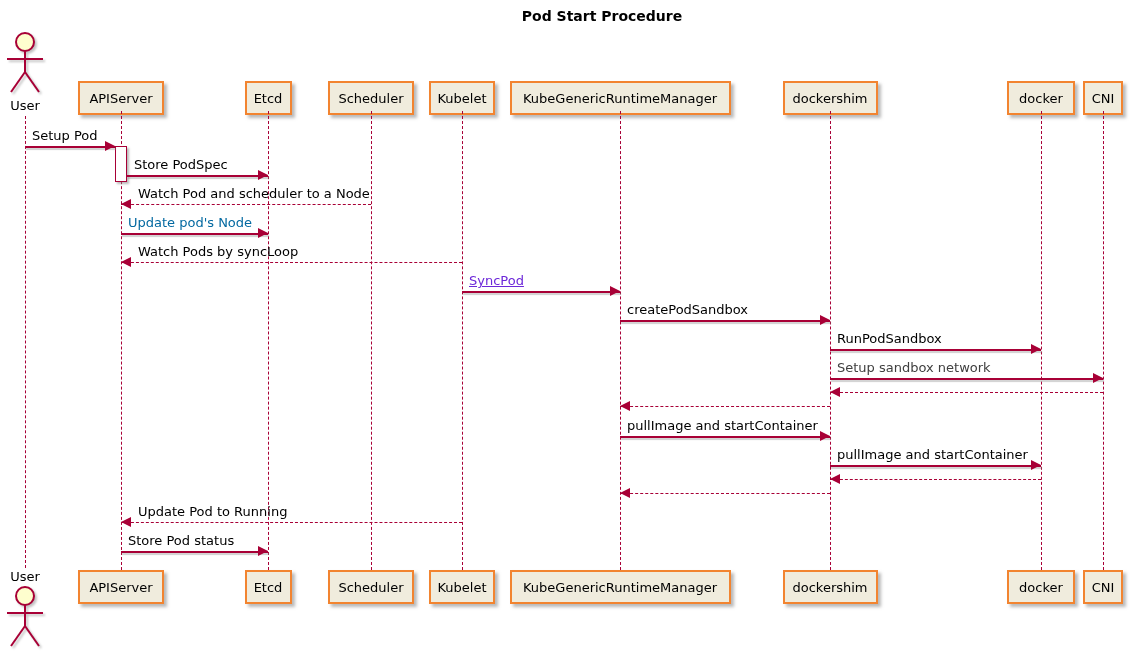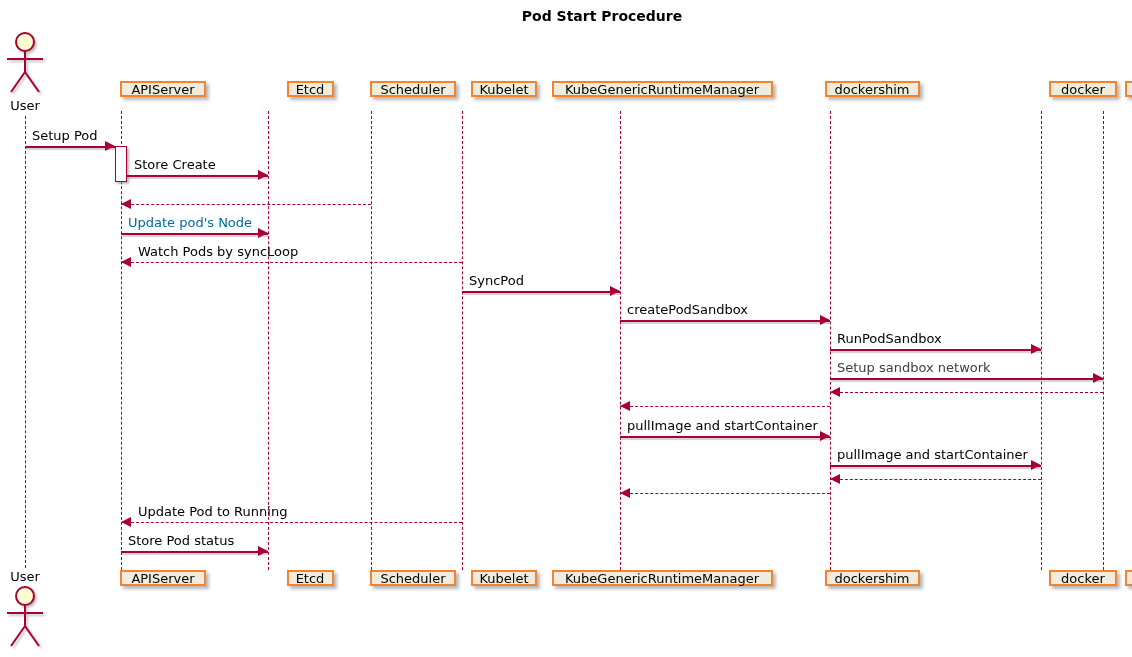--- a/index.html
+++ b/index.html
@@ -5,25 +5,24 @@
   html,body{margin:0;padding:0;background:#fff;}
   #stage{
     position:relative;width:1132px;height:657px;background:#ffffff;overflow:hidden;
     font-family:"DejaVu Sans","Liberation Sans",sans-serif;font-size:13px;color:#000;
   }
   .title{
     position:absolute;top:8px;left:0;width:1132px;text-align:center;
     font-weight:bold;font-size:14px;padding-left:36px;
   }
   .pbox{
-    position:absolute;height:16px;box-sizing:border-box;
+    position:absolute;height:34px;box-sizing:border-box;
     border:2px solid;display:flex;align-items:center;justify-content:center;
     box-shadow:3px 3px 3px rgba(130,130,130,0.55);
     white-space:nowrap;
-    margin-left:42px;
   }
   .lifeline{
     position:absolute;width:0;border-left:1px dashed;
   }
   .msg-line{
     position:absolute;height:0;
   }
   .msg-line.solid{border-top:2px solid;box-shadow:1px 2px 1px rgba(120,120,120,0.35);}
   .msg-line.dashed{border-top:1px dashed;}
   .arrowhead{
@@ -87,32 +86,33 @@
     <div class="lifeline" style="left: 1041px; top: 111px; height: 459px; border-color: rgb(168, 0, 54);"></div>
     <div class="pbox" style="left: 1083px; top: 81px; width: 40px; background: rgb(240, 236, 221); border-color: rgb(242, 132, 48); color: rgb(0, 0, 0);">CNI</div>
     <div class="pbox" style="left: 1083px; top: 570px; width: 40px; background: rgb(240, 236, 221); border-color: rgb(242, 132, 48); color: rgb(0, 0, 0);">CNI</div>
     <div class="lifeline" style="left: 1103px; top: 111px; height: 459px; border-color: rgb(168, 0, 54);"></div>
     <div class="activation" style="left: 115px; top: 146px; width: 12px; height: 36px; background: rgb(255, 255, 255); border-color: rgb(168, 0, 54);"></div>
     <div class="msg-line solid" style="left: 25px; top: 146px; width: 90px; border-color: rgb(168, 0, 54);"></div>
     <div class="arrowhead" style="top: 141px; left: 105px; border-left: 10px solid rgb(168, 0, 54);"></div>
     <div class="msg-label" style="left: 32px; top: 128px; color: rgb(0, 0, 0);">Setup Pod</div>
     <div class="msg-line solid" style="left: 127px; top: 175px; width: 141px; border-color: rgb(168, 0, 54);"></div>
     <div class="arrowhead" style="top: 170px; left: 258px; border-left: 10px solid rgb(168, 0, 54);"></div>
-    <div class="msg-label" style="left: 134px; top: 157px; color: rgb(0, 0, 0);">Store Create</div>
+    <div class="msg-label" style="left: 134px; top: 157px; color: rgb(0, 0, 0);">Store PodSpec</div>
     <div class="msg-line dashed" style="left: 121px; top: 204px; width: 250px; border-color: rgb(168, 0, 54);"></div>
     <div class="arrowhead" style="top: 199px; left: 121px; border-right: 10px solid rgb(168, 0, 54);"></div>
+    <div class="msg-label" style="left: 138px; top: 186px; color: rgb(0, 0, 0);">Watch Pod and scheduler to a Node</div>
     <div class="msg-line solid" style="left: 121px; top: 233px; width: 147px; border-color: rgb(168, 0, 54);"></div>
     <div class="arrowhead" style="top: 228px; left: 258px; border-left: 10px solid rgb(168, 0, 54);"></div>
     <div class="msg-label" style="left: 128px; top: 215px; color: #0369a1;">Update pod's Node</div>
     <div class="msg-line dashed" style="left: 121px; top: 262px; width: 341px; border-color: rgb(168, 0, 54);"></div>
     <div class="arrowhead" style="top: 257px; left: 121px; border-right: 10px solid rgb(168, 0, 54);"></div>
     <div class="msg-label" style="left: 138px; top: 244px; color: rgb(0, 0, 0);">Watch Pods by syncLoop</div>
     <div class="msg-line solid" style="left: 462px; top: 291px; width: 158px; border-color: rgb(168, 0, 54);"></div>
     <div class="arrowhead" style="top: 286px; left: 610px; border-left: 10px solid rgb(168, 0, 54);"></div>
-    <div class="msg-label" style="left: 469px; top: 273px; color: #000000;">SyncPod</div>
+    <div class="msg-label" style="left: 469px; top: 273px; color: #6d28d9; text-decoration: underline;">SyncPod</div>
     <div class="msg-line solid" style="left: 620px; top: 320px; width: 210px; border-color: rgb(168, 0, 54);"></div>
     <div class="arrowhead" style="top: 315px; left: 820px; border-left: 10px solid rgb(168, 0, 54);"></div>
     <div class="msg-label" style="left: 627px; top: 302px; color: rgb(0, 0, 0);">createPodSandbox</div>
     <div class="msg-line solid" style="left: 830px; top: 349px; width: 211px; border-color: rgb(168, 0, 54);"></div>
     <div class="arrowhead" style="top: 344px; left: 1031px; border-left: 10px solid rgb(168, 0, 54);"></div>
     <div class="msg-label" style="left: 837px; top: 331px; color: rgb(0, 0, 0);">RunPodSandbox</div>
     <div class="msg-line solid" style="left: 830px; top: 378px; width: 273px; border-color: rgb(168, 0, 54);"></div>
     <div class="arrowhead" style="top: 373px; left: 1093px; border-left: 10px solid rgb(168, 0, 54);"></div>
     <div class="msg-label" style="left: 837px; top: 360px; color: #404040;">Setup sandbox network</div>
     <div class="msg-line dashed" style="left: 830px; top: 392px; width: 273px; border-color: rgb(168, 0, 54);"></div>

